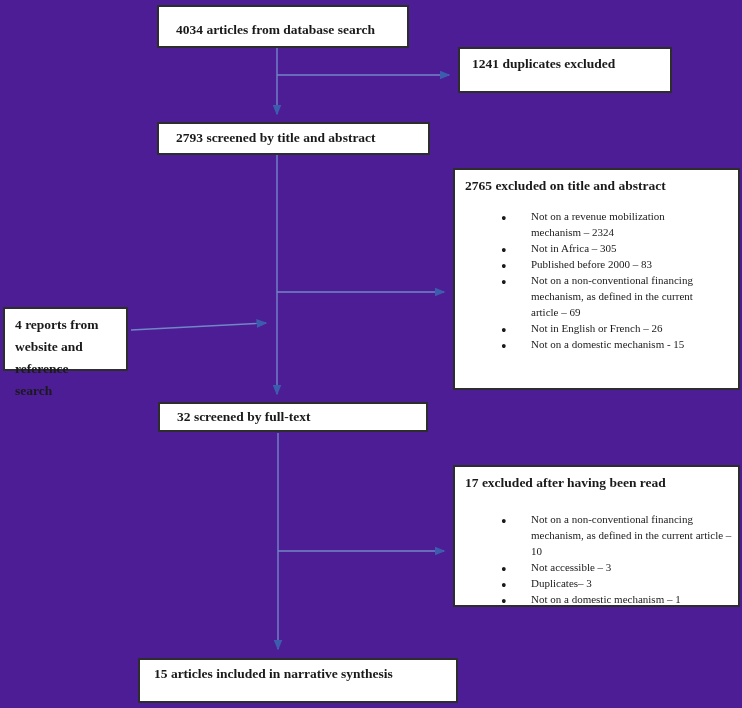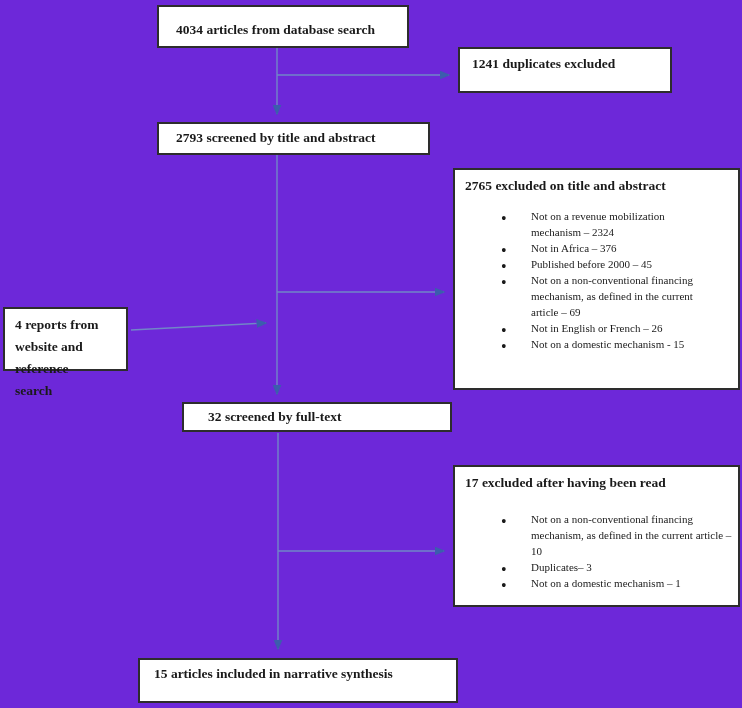--- a/index.html
+++ b/index.html
@@ -4,21 +4,21 @@
 <style>
   html, body {
     margin: 0;
     padding: 0;
     background: #ffffff;
   }
   #canvas {
     position: relative;
     width: 742px;
     height: 708px;
-    background: #6d28d9;
+    background: #4c1d95;
     font-family: "Liberation Serif", "DejaVu Serif", serif;
     color: #1a1a1a;
     overflow: hidden;
   }
   #arrow-layer {
     position: absolute;
     left: 0; top: 0;
     width: 742px; height: 708px;
     pointer-events: none;
   }
@@ -37,21 +37,21 @@
   }
   .v-end {
     display: flex;
     align-items: flex-end;
   }
   #box-db        { left:157px; top:5px;   width:252px; height:43px; padding:0 4px 7px 17px; }
   #box-dup       { left:458px; top:47px;  width:214px; height:46px; padding:7px 4px 0 12px; }
   #box-screen1   { left:157px; top:122px; width:273px; height:33px; padding:0 4px 0 17px; }
   #box-excl1     { left:453px; top:168px; width:287px; height:222px; padding:8px 21px 0 10px; }
   #box-reports   { left:3px;   top:307px; width:125px; height:64px; padding:5px 24px 0 10px; line-height:1.62; }
-  #box-screen2   { left:158px; top:402px; width:270px; height:30px; padding:0 4px 0 24px;margin-left:24px; }
+  #box-screen2   { left:158px; top:402px; width:270px; height:30px; padding:0 4px 0 17px; }
   #box-excl2     { left:453px; top:465px; width:287px; height:142px; padding:8px 6px 0 10px; }
   #box-narr      { left:138px; top:658px; width:320px; height:45px; padding:6px 4px 0 14px; }
 
   ul.bullets {
     list-style: none;
     margin: 13px 0 0 0;
     padding: 0 0 0 36px;
     font-weight: normal;
     font-size: 11px;
     line-height: 1.46;
@@ -98,40 +98,41 @@
   </div>
 
   <div id="box-screen1" class="box v-center">
     <span>2793 screened by title and abstract</span>
   </div>
 
   <div id="box-excl1" class="box">
     <span>2765 excluded on title and abstract</span>
     <ul class="bullets">
         <li>Not on a revenue mobilization mechanism – 2324</li>
-        <li>Not in Africa – 376</li>
-        <li>Published before 2000 – 45</li>
+        <li>Not in Africa – 305</li>
+        <li>Published before 2000 – 83</li>
         <li>Not on a non-conventional financing mechanism, as defined in the current article – 69</li>
         <li>Not in English or French – 26</li>
         <li>Not on a domestic mechanism - 15</li>
       </ul>
   </div>
 
   <div id="box-reports" class="box">
     <span>4 reports from website and reference search</span>
   </div>
 
   <div id="box-screen2" class="box v-center">
     <span>32 screened by full-text</span>
   </div>
 
   <div id="box-excl2" class="box">
     <span>17 excluded after having been read</span>
     <ul class="bullets wide-gap">
         <li>Not on a non-conventional financing mechanism, as defined in the current article – 10</li>
+        <li>Not accessible – 3</li>
         <li>Duplicates– 3</li>
         <li>Not on a domestic mechanism – 1</li>
       </ul>
   </div>
 
   <div id="box-narr" class="box">
     <span>15 articles included in narrative synthesis</span>
   </div>
 
 </div>

